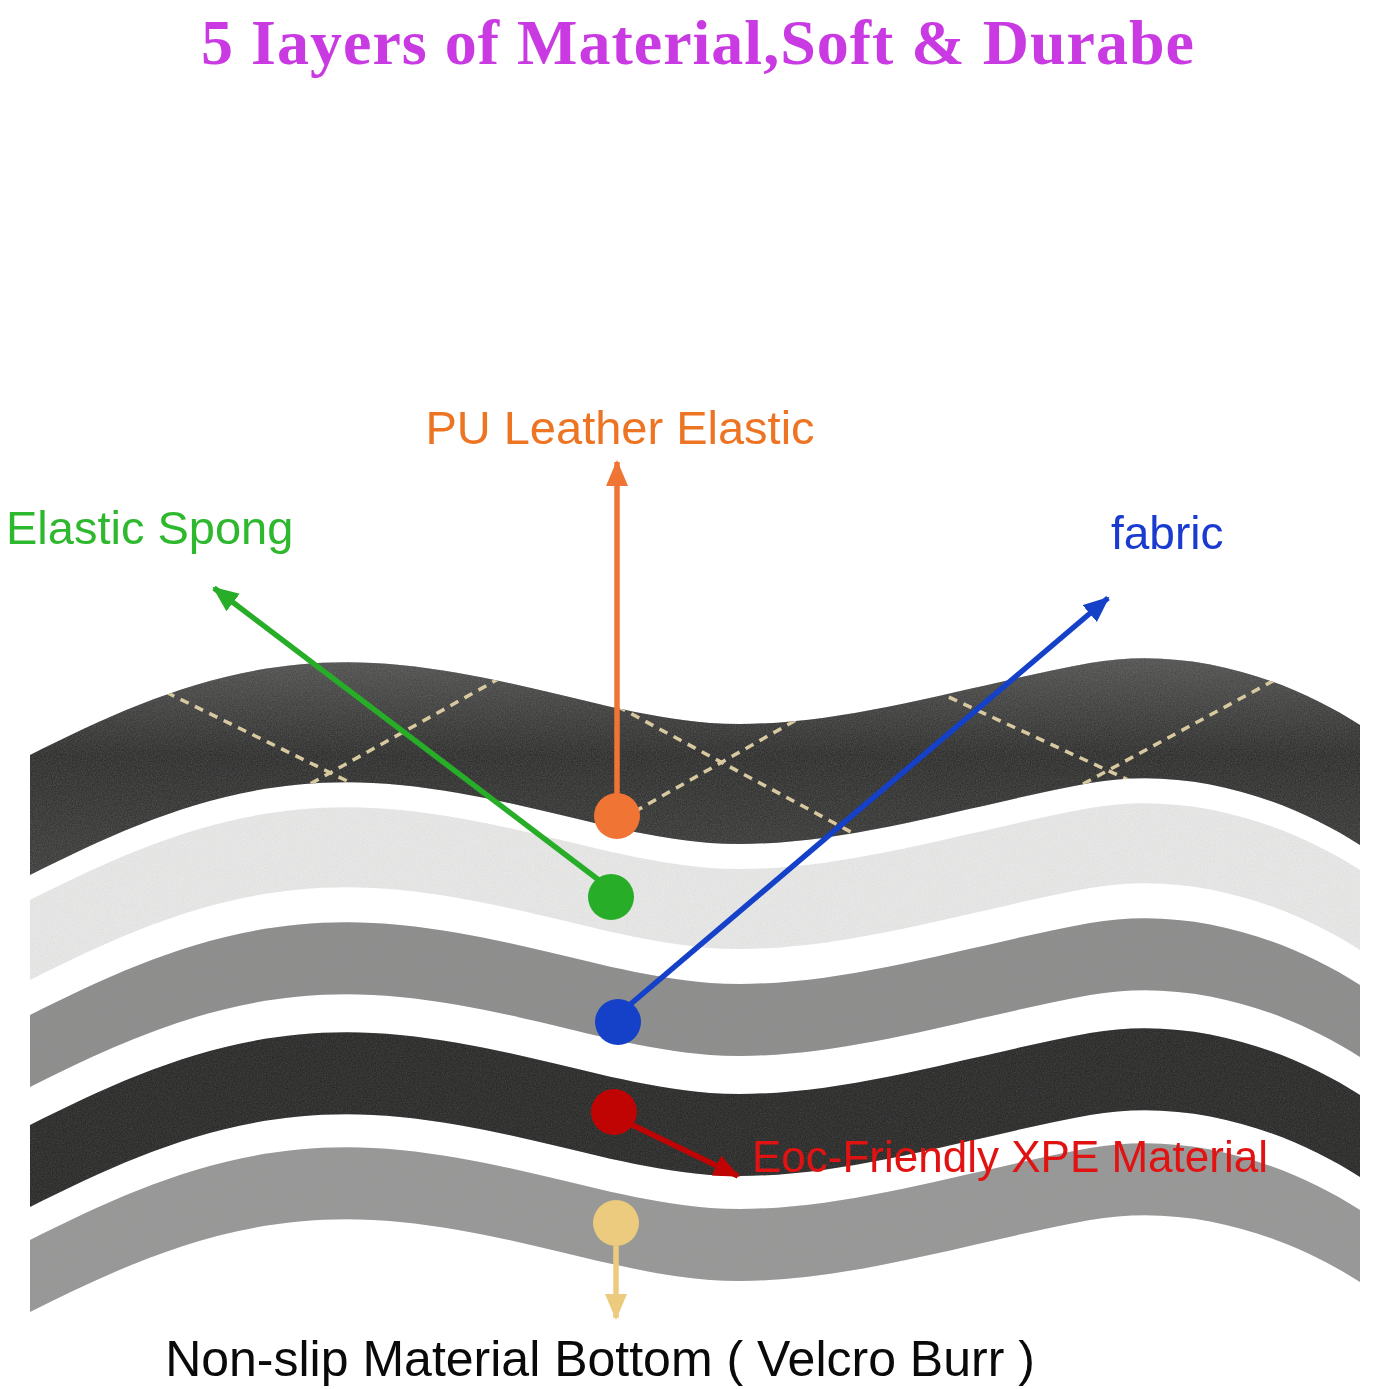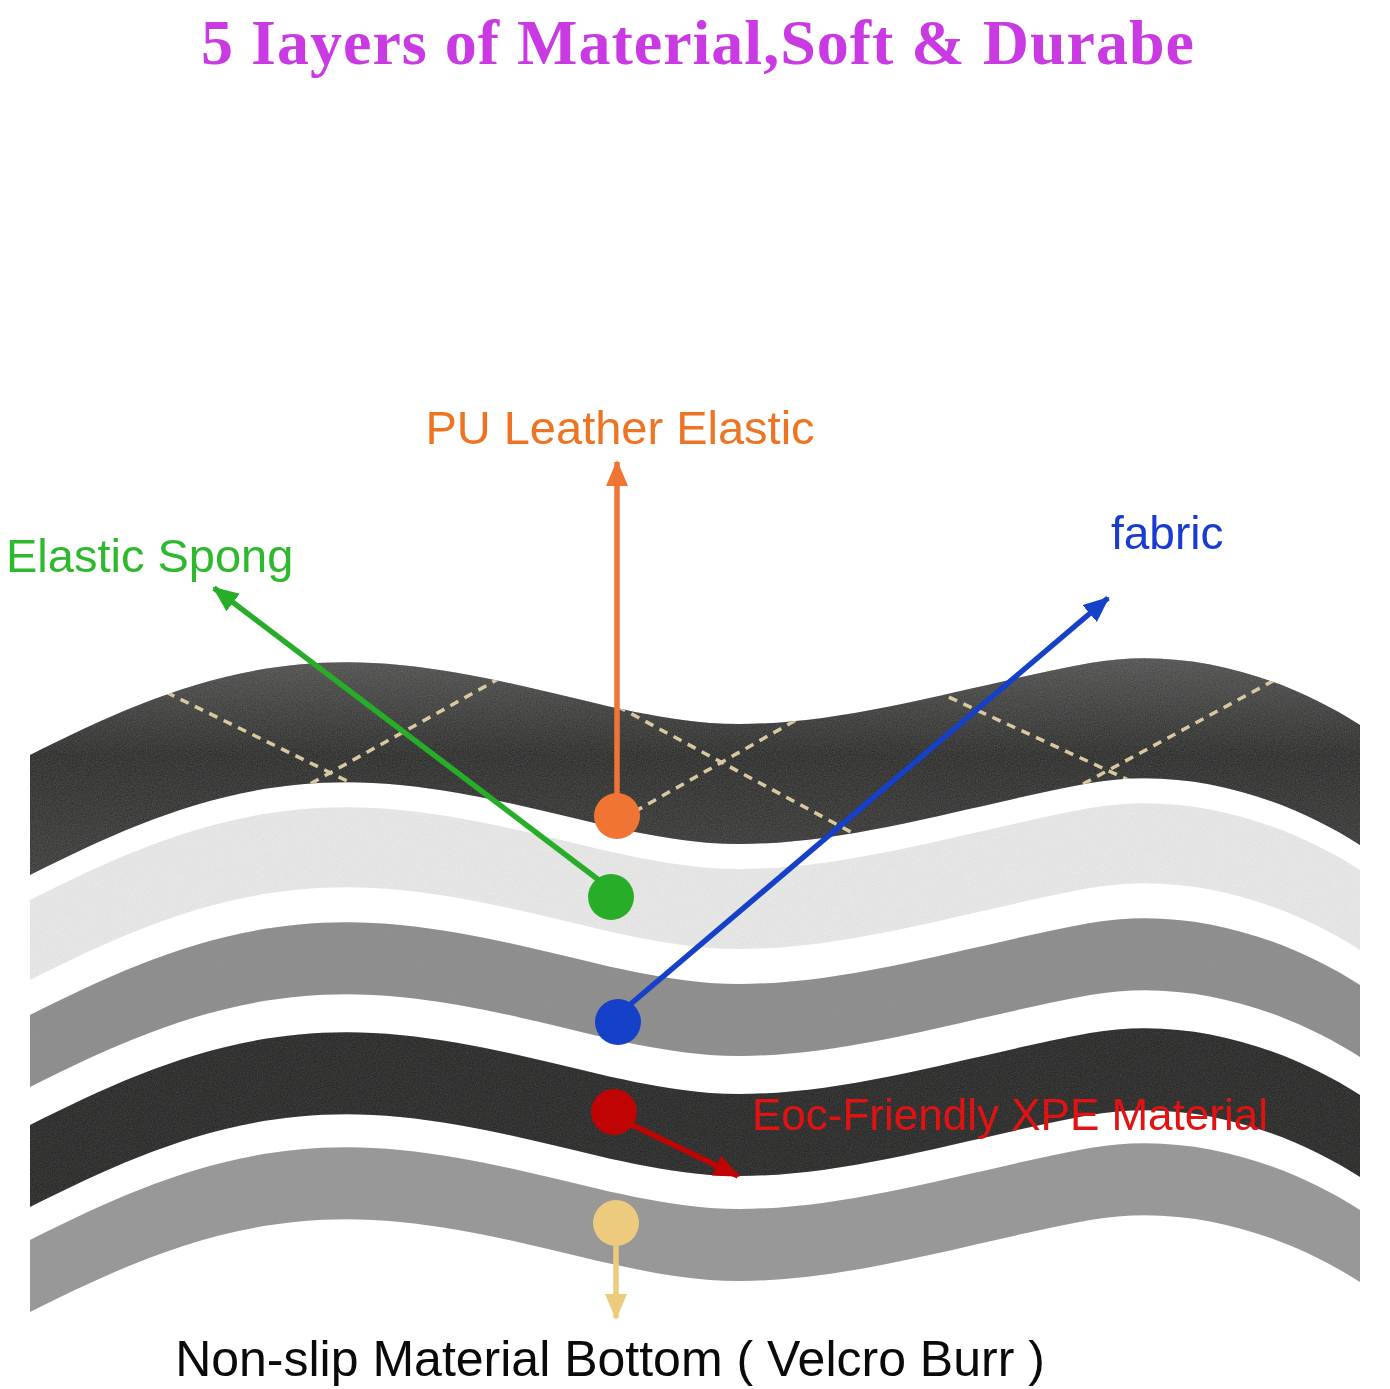--- a/index.html
+++ b/index.html
@@ -5,24 +5,24 @@
   html,body{margin:0;padding:0;}
   body{width:1390px;height:1389px;background:#ffffff;overflow:hidden;
        font-family:"Liberation Sans", sans-serif;}
   .page{position:relative;width:1390px;height:1389px;background:#ffffff;}
   .diagram-svg{position:absolute;left:0;top:0;width:1390px;height:1389px;}
   .title{position:absolute;left:3px;top:6px;width:1390px;text-align:center;
          font-family:"Liberation Serif", serif;font-weight:bold;font-size:64px;
          letter-spacing:1px;}
   .label{position:absolute;white-space:nowrap;font-size:47px;}
   .label-pu{left:340px;top:400px;width:560px;text-align:center;}
-  .label-sponge{left:6px;top:528px;}
+  .label-sponge{left:6px;top:500px;}
   .label-fabric{left:1066px;top:506px;font-size:46px;}
-  .label-xpe{left:752px;top:1090px;font-size:44px;}
-  .label-nonslip{left:60px;top:1330px;width:1100px;text-align:center;font-size:50px;}
+  .label-xpe{left:752px;top:1132px;font-size:44px;}
+  .label-nonslip{left:50px;top:1330px;width:1100px;text-align:center;font-size:50px;}
 </style>
 </head>
 <body>
 
 <div class="page">
 
   <div class="title" style="color: rgb(201, 58, 226);">5 Iayers of Material,Soft &amp; Durabe</div>
 
   <svg class="diagram-svg" viewBox="0 0 1390 1389">
     <defs>

